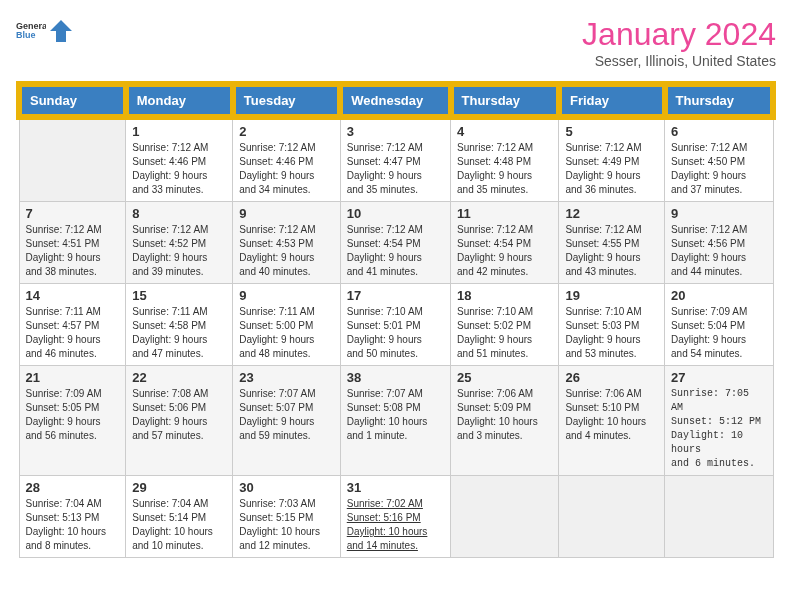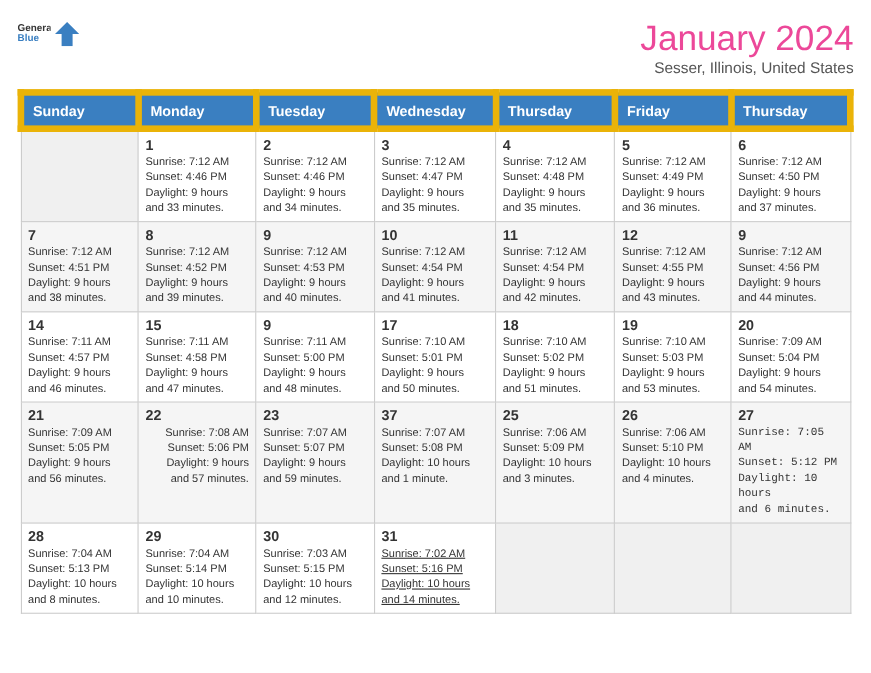--- a/index.html
+++ b/index.html
@@ -257,34 +257,34 @@
       <tr>
         <td>
           <span class="day-number">21</span>
           <div class="day-info" style="white-space: pre-line;">Sunrise: 7:09 AM
 Sunset: 5:05 PM
 Daylight: 9 hours
 and 56 minutes.</div>
         </td>
         <td>
           <span class="day-number">22</span>
-          <div class="day-info" style="white-space: pre-line; text-align: right;">Sunrise: 7:08 AM
+          <div class="day-info" style="white-space: pre-line;">Sunrise: 7:08 AM
 Sunset: 5:06 PM
 Daylight: 9 hours
 and 57 minutes.</div>
         </td>
         <td>
           <span class="day-number">23</span>
           <div class="day-info" style="white-space: pre-line;">Sunrise: 7:07 AM
 Sunset: 5:07 PM
 Daylight: 9 hours
 and 59 minutes.</div>
         </td>
         <td>
-          <span class="day-number">37</span>
+          <span class="day-number">38</span>
           <div class="day-info" style="white-space: pre-line;">Sunrise: 7:07 AM
 Sunset: 5:08 PM
 Daylight: 10 hours
 and 1 minute.</div>
         </td>
         <td>
           <span class="day-number">25</span>
           <div class="day-info" style="white-space: pre-line;">Sunrise: 7:06 AM
 Sunset: 5:09 PM
 Daylight: 10 hours

